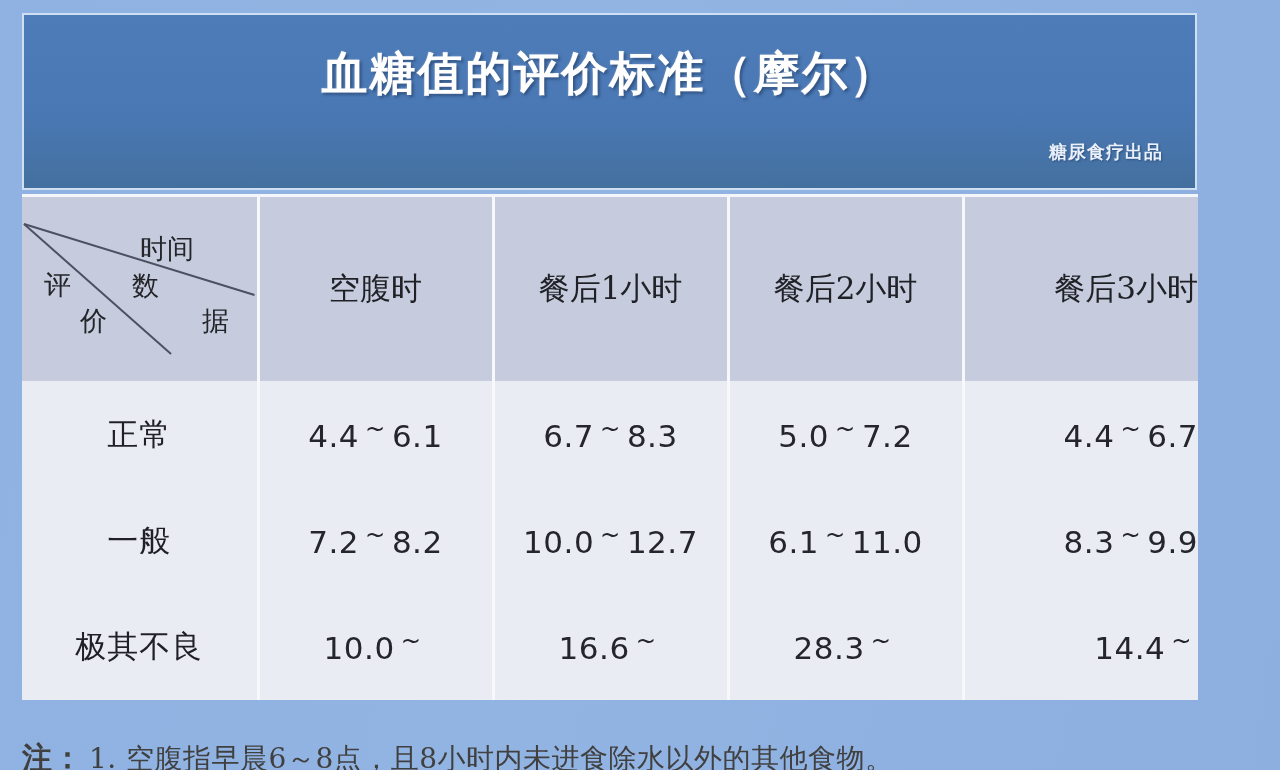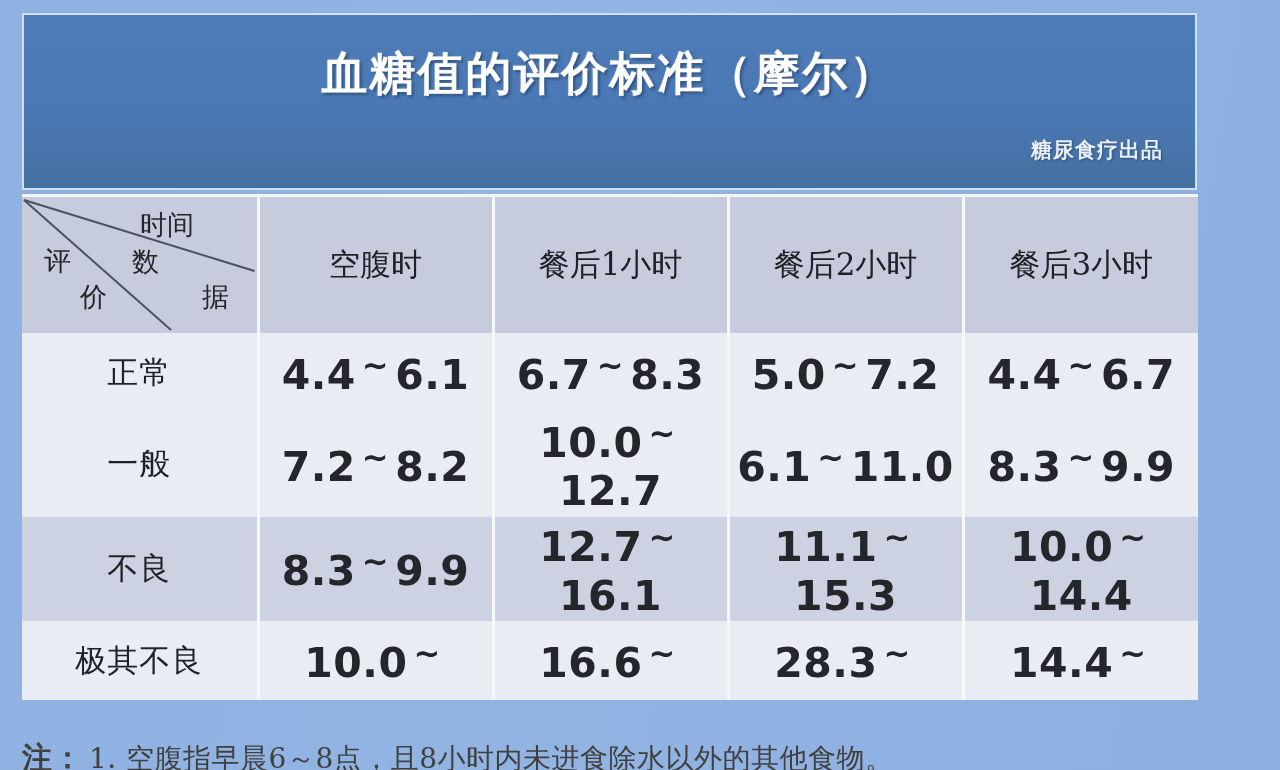--- a/index.html
+++ b/index.html
@@ -47,21 +47,21 @@
     text-shadow: 2px 2px 3px rgba(20, 45, 85, 0.55),
                  0 0 2px rgba(255, 255, 255, 0.35);
     font-family: "DejaVu Serif", "Liberation Serif", serif;
     white-space: nowrap;
   }
   .banner-credit {
     position: absolute;
     right: 32px;
     bottom: 24px;
     color: #e9f0fa;
-    font-size: 21px;
+    font-size: 18px;
     font-weight: bold;
     letter-spacing: 1px;
     text-shadow: 1px 1px 2px rgba(20, 45, 85, 0.5);
     font-family: Liberation Mono, monospace;
     white-space: nowrap;
   }
 
   
   .table-wrap {
     position: absolute;
@@ -80,21 +80,21 @@
     padding-left: 12px;
   }
   table.grid td {
     border-right: 3px solid #f7f8fc;
     text-align: center;
     vertical-align: middle;
     font-size: 30px;
     color: #26282d;
     padding: 0;
   }
-  table.grid td:last-child { border-right: none; }
+  table.grid td:last-child { border-right: none; text-align: right; }
 
   col.c-label { width: 236px; }
   col.c-data  { width: 235px; }
 
   
   tr.head-row { height: 132px; }
   tr.head-row td {
     background: #c6ccdd;
     font-size: 31px;
     font-weight: 500;
@@ -132,24 +132,23 @@
   tr.row-light td { background: #eaecf3; }
   tr.row-dark  td { background: #ccd2e2; }
   tr.data-row td.rowlabel {
     font-size: 31px;
     font-family: "DejaVu Serif", "Liberation Serif", serif;
     color: #1f2126;
     letter-spacing: 1px;
   }
   tr.data-row td.val {
     font-family: "DejaVu Sans", "Liberation Sans", sans-serif;
-    font-size: 41px;
+    font-size: 31px;
     color: #24262b;
     letter-spacing: 0.5px;
-    font-weight: bold;
   }
   .tilde {
     display: inline-block;
     vertical-align: 0.42em;
     font-size: 0.78em;
     margin: 0 6px;
   }
 
   
   .footnote {
@@ -235,35 +234,20 @@
           <span>10.0</span><span class="tilde">~</span><span>12.7</span>
         </td>
         <td class="val">
           <span>6.1</span><span class="tilde">~</span><span>11.0</span>
         </td>
         <td class="val">
           <span>8.3</span><span class="tilde">~</span><span>9.9</span>
         </td>
       </tr>
 
-      <tr class="data-row row-dark">
-        <td class="rowlabel">不良</td>
-        <td class="val">
-          <span>8.3</span><span class="tilde">~</span><span>9.9</span>
-        </td>
-        <td class="val">
-          <span>12.7</span><span class="tilde">~</span><span>16.1</span>
-        </td>
-        <td class="val">
-          <span>11.1</span><span class="tilde">~</span><span>15.3</span>
-        </td>
-        <td class="val">
-          <span>10.0</span><span class="tilde">~</span><span>14.4</span>
-        </td>
-      </tr>
 
       <tr class="data-row row-light">
         <td class="rowlabel">极其不良</td>
         <td class="val">
           <span>10.0</span><span class="tilde">~</span><span></span>
         </td>
         <td class="val">
           <span>16.6</span><span class="tilde">~</span><span></span>
         </td>
         <td class="val">

